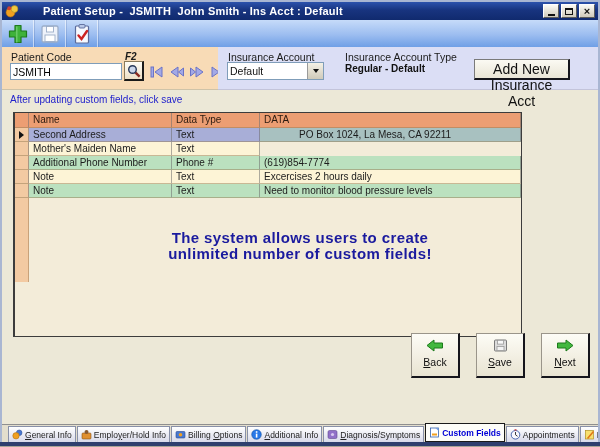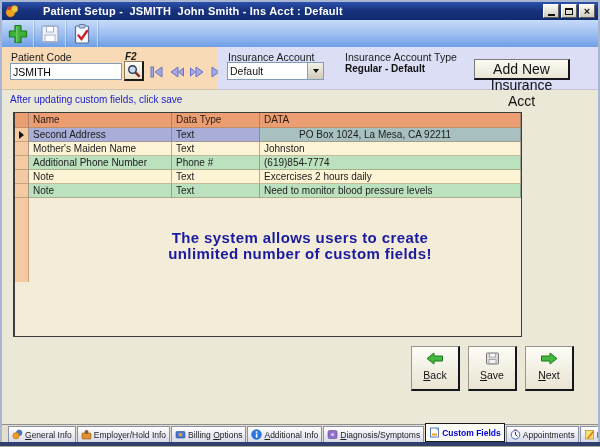--- a/index.html
+++ b/index.html
@@ -83,21 +83,21 @@
   .row-green .col-name,.row-green .col-type,.row-green .col-data{background:#bbe1bf;}
   .row-sel .col-name,.row-sel .col-type{background:#a8aed7;}
   .row-sel .col-data{background:#a8c1c0;padding-left:39px;}
   .cur-arrow{width:0;height:0;border-left:5px solid #111;border-top:4px solid transparent;border-bottom:4px solid transparent;}
   .sel-tail{position:absolute;left:0;top:85px;width:14px;height:84px;background:#f3caa2;
     border-right:1px solid #c9a27a;}
   .grid-message{position:absolute;left:67px;right:3px;top:117px;text-align:center;
     color:#1a1a9e;font-size:15px;font-weight:bold;letter-spacing:.4px;line-height:16px;}
 
   
-  .navbtns{position:absolute;left:385px;top:346px;display:flex;gap:8px;padding-left:26px;}
+  .navbtns{position:absolute;left:385px;top:333px;display:flex;gap:16px;padding-left:26px;}
   .navbtn{width:49px;height:45px;background:linear-gradient(180deg,#fdfcf6,#e9e4d2);
     border:1px solid #9a958a;border-right:2px solid #15151c;border-bottom:2px solid #15151c;
     display:flex;flex-direction:column;align-items:center;padding-top:5px;gap:4px;
     font-family:inherit;font-size:10.5px;color:#111;}
 
   
   .tabbar{position:absolute;left:2px;right:2px;top:424px;height:18px;background:#e3decd;
     border-top:1px solid #8f8f8f;display:flex;align-items:flex-end;padding-left:6px;z-index:8;}
   .tab{display:inline-flex;align-items:center;gap:2px;height:16px;padding:0 3px;
     background:linear-gradient(180deg,#ffffff,#d8daea);
@@ -226,21 +226,20 @@
           <span class="cur-arrow"></span>
         </div>
       <div class="cell col-name">Second Address</div>
       <div class="cell col-type">Text</div>
       <div class="cell col-data">PO Box 1024, La Mesa, CA 92211</div>
     </div>
     <div class="grow row-cream">
       <div class="cell col-sel"></div>
       <div class="cell col-name">Mother's Maiden Name</div>
       <div class="cell col-type">Text</div>
-      <div class="cell col-data">Johnston</div>
     </div>
     <div class="grow row-green">
       <div class="cell col-sel"></div>
       <div class="cell col-name">Additional Phone Number</div>
       <div class="cell col-type">Phone #</div>
       <div class="cell col-data">(619)854-7774</div>
     </div>
     <div class="grow row-cream">
       <div class="cell col-sel"></div>
       <div class="cell col-name">Note</div>

